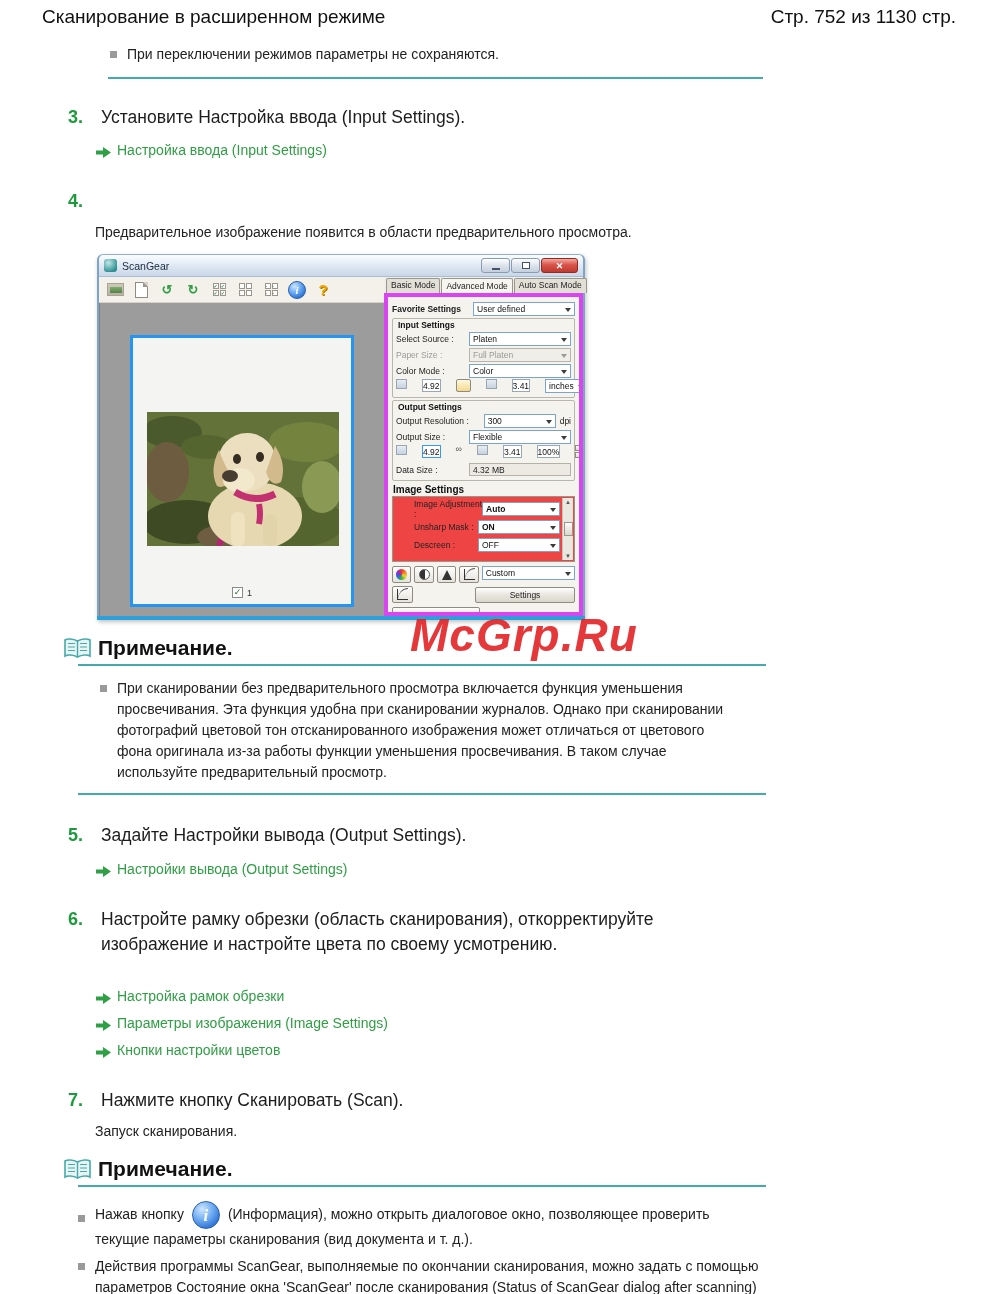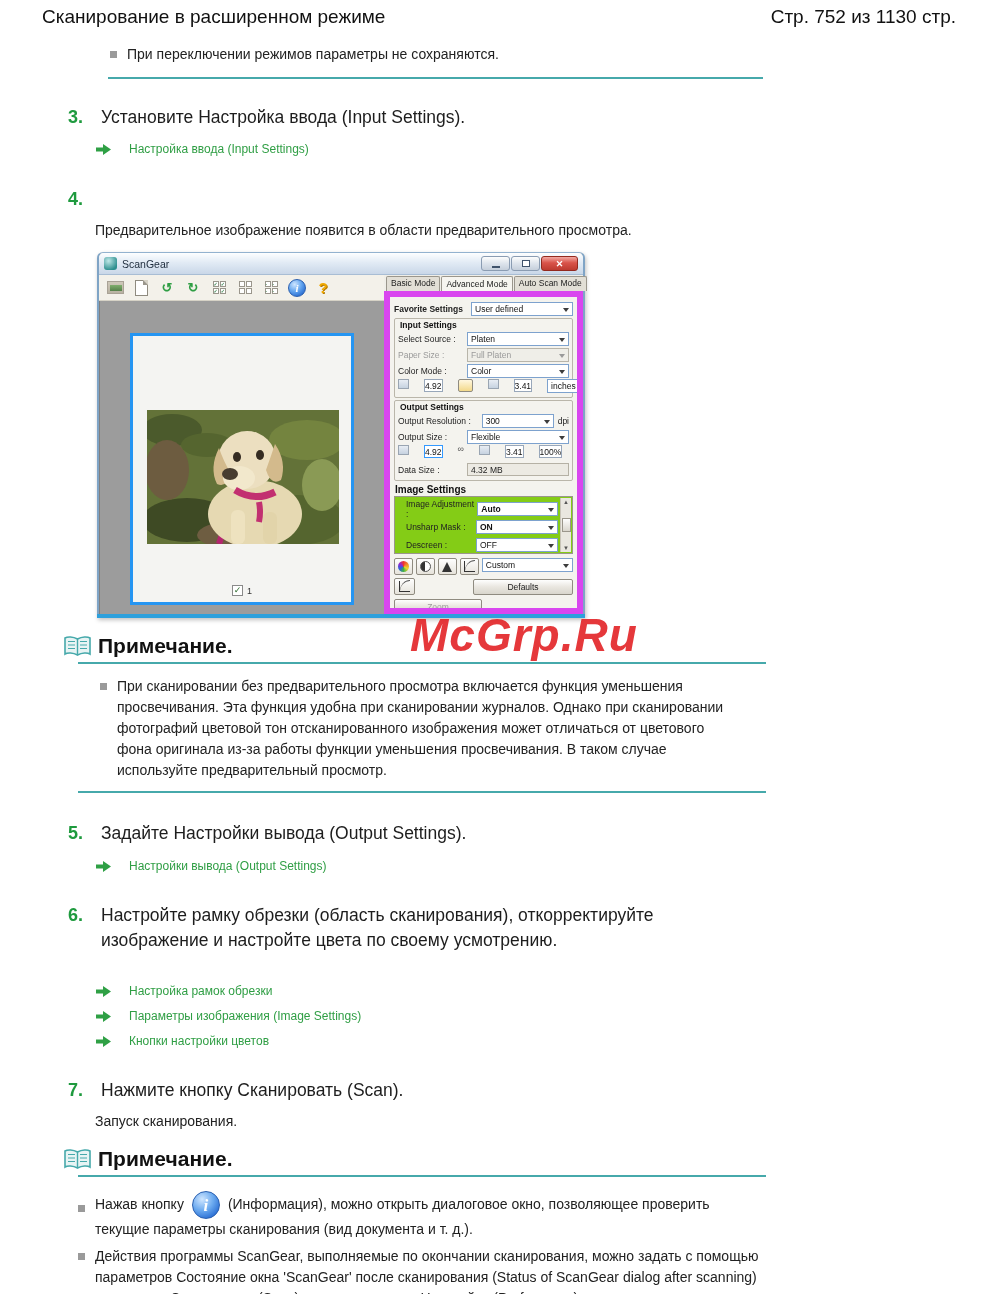--- a/index.html
+++ b/index.html
@@ -15,21 +15,21 @@
   .bullet-row{display:flex;gap:10px;font-size:14px;line-height:21px;color:#222}
   .bullet-sq{width:7px;height:7px;background:#9a9a9a;margin-top:7px;flex:none}
 
   .intro-note{margin:16px 0 0 110px}
 
   .step{display:flex;gap:9px;margin-left:68px;font-size:17.5px;line-height:25px}
   .step-num{color:#1e9a3e;font-weight:bold;min-width:24px;font-size:18px}
   .step-title{color:#1d1d1d;max-width:610px}
   .step-desc{margin:10px 0 0 95px;font-size:14px;color:#222}
 
-  .link-row{display:flex;align-items:center;gap:18px;margin-left:96px;font-size:12px}
+  .link-row{display:flex;align-items:flex-end;gap:6px;margin-left:96px;font-size:14px}
   .link-text{color:#2f9e44;cursor:pointer}
   .arrow-ico{flex:none;display:inline-block}
 
   .note-head{display:flex;align-items:flex-end;gap:7px;margin-left:64px}
   .note-title{font-size:21px;font-weight:bold;color:#111}
   .note-body1{margin:12px 0 0 100px;width:648px}
   .note-body2{margin:14px 0 0 78px;width:692px}
   .note-text{max-width:622px}
 
   .watermark{position:absolute;left:410px;top:608px;font-size:46px;font-weight:bold;font-style:italic;color:rgba(225,28,32,.88);letter-spacing:1px;z-index:6;pointer-events:none}
@@ -75,21 +75,21 @@
   .sg-preview{flex:1;background:#9c9c9c;position:relative;border-left:1px solid #7f7f7f}
   .sg-page{position:absolute;left:30px;top:32px;width:224px;height:272px;background:#f4f4f2;border:3px solid #2595f2}
   .sg-photo{position:absolute;left:14px;top:74px;width:192px;height:134px}
   .sg-pagecheck{position:absolute;left:0;right:0;bottom:6px;display:flex;align-items:center;justify-content:center;gap:4px;font-size:9px;color:#333}
   .cbx{width:11px;height:11px;background:#fff;border:1px solid #8a8a8a;display:flex;align-items:center;justify-content:center;font-size:9px;color:#2b6b2b;line-height:1}
 
   .sg-right{position:absolute;top:22px;right:0;width:199px;bottom:2px;background:#efeee8}
   .sg-tabs{display:flex;height:16px;padding:1px 1px 0 2px;font-size:8.5px;color:#222}
   .sg-tab{padding:1px 4px 0;background:#e2dfd6;border:1px solid #9a968c;border-bottom:0;border-radius:2px 2px 0 0;margin-right:1px;white-space:nowrap}
   .sg-tab.active{background:#f6f5f0;position:relative;z-index:2;padding-top:2px}
-  .sg-pane{position:absolute;top:16px;left:0;right:0;bottom:0;border:6px solid #d946ef;background:#f4f3ee;padding:3px 4px;overflow:hidden}
+  .sg-pane{position:absolute;top:16px;left:0;right:0;bottom:0;border:4px solid #d946ef;background:#f4f3ee;padding:3px 4px;overflow:hidden}
 
   .fld{display:flex;align-items:center;justify-content:space-between;margin:1px 0;height:15px}
   .fld-label{font-size:8.5px;color:#222}
   .fld-label.dis{color:#9a9a9a}
   .bold{font-weight:bold}
   .dd{position:relative;background:#fff;border:1px solid #7da2ce;height:14px;display:flex;align-items:center;padding:0 13px 0 3px;font-size:8.5px;color:#111}
   .dd::after{content:"";position:absolute;right:3px;top:5px;border-left:3px solid transparent;border-right:3px solid transparent;border-top:4px solid #3c3c3c}
   .dd.dis{background:#efeee8;border-color:#b8b5aa;color:#9a9a9a}
   .dd.dis::after{border-top-color:#9a9a9a}
   .w102{width:102px}.w72{width:72px}.w58{width:58px}.w100{width:100px}.w82{width:82px}
@@ -98,21 +98,21 @@
   .ro{background:#eceae3;border:1px solid #b5b1a5;height:13px;width:102px;font-size:8.5px;display:flex;align-items:center;padding-left:3px;color:#222}
   .grp{border:1px solid #bab6aa;border-radius:2px;padding:1px 3px 2px;margin:2px 0;background:#f4f3ee}
   .grp-title{font-size:8.5px;font-weight:bold;color:#111;margin:0 0 1px 2px}
   .dimrow{display:flex;align-items:flex-start;gap:15px;height:16px}
   .mini-ico{width:11px;height:10px;border:1px solid #9aa5b2;background:linear-gradient(#e8edf4,#c6d2e0);flex:none}
   .mini-btn{width:15px;height:13px;border:1px solid #8f8b80;border-radius:2px;background:linear-gradient(#fff7df,#f3d98a);flex:none}
   .chain{font-size:9px;color:#555;line-height:1}
   .spin{display:flex;flex-direction:column;gap:1px}
   .spin b{width:11px;height:6px;border:1px solid #8f8b80;background:linear-gradient(#fdfdfd,#dcd9d0);font-size:4px;line-height:4px;text-align:center;color:#444}
   .imghdr{font-size:10px;font-weight:bold;margin:3px 0 1px 1px;color:#111}
-  .imgbox{border:1px solid #9a968c;background:#84cc16;position:relative;height:58px;padding:2px 14px 2px 11px}
+  .imgbox{border:1px solid #9a968c;background:#ef4444;position:relative;height:66px;padding:2px 14px 2px 21px}
   .vsb{position:absolute;top:1px;right:1px;bottom:1px;width:11px;background:#e9e7e0;border-left:1px solid #c8c4b8;display:flex;flex-direction:column;align-items:center;justify-content:space-between;padding:1px 0}
   .vsb i{font-style:normal;font-size:6px;color:#555;line-height:6px}
   .vsb s{text-decoration:none;width:9px;height:14px;border:1px solid #9a968c;background:linear-gradient(#fdfdfd,#d9d6cd)}
   .colors{display:flex;gap:3px;margin-top:4px}
   .cbtn{width:21px;height:17px;border:1px solid #8f8b80;border-radius:2px;background:linear-gradient(#fefefe,#e6e3db);display:flex;align-items:center;justify-content:center}
   .cwheel{width:11px;height:11px;border-radius:50%;background:conic-gradient(#e33,#ee8a2a,#ead92b,#3fae4a,#2a66d8,#8a2ad8,#e33)}
   .chalf{width:11px;height:11px;border-radius:50%;background:linear-gradient(90deg,#333 50%,#fff 50%);border:1px solid #555}
   .chist{width:0;height:0;border-left:5px solid transparent;border-right:5px solid transparent;border-bottom:10px solid #333}
   .ccurve{width:11px;height:11px;border-left:1px solid #333;border-bottom:1px solid #333;position:relative}
   .ccurve::after{content:"";position:absolute;left:0;bottom:0;width:10px;height:10px;border-top:1.5px solid #555;border-radius:100% 0 0 0}
@@ -354,21 +354,21 @@
           </span>
         <span class="cbtn">
             <span class="ccurve"></span>
           </span>
         <span class="dd w100" style="margin-left:auto">Custom</span>
       </div>
       <div class="row2">
         <span class="cbtn">
             <span class="ccurve"></span>
           </span>
-        <span class="btn btn-defaults">Defaults</span>
+        <span class="btn btn-defaults">Settings</span>
       </div>
 
       <div class="btn btn-zoom">Zoom</div>
 
       <div class="pvscan">
         <span class="pv-wrap">
           
         </span>
 
       </div>

